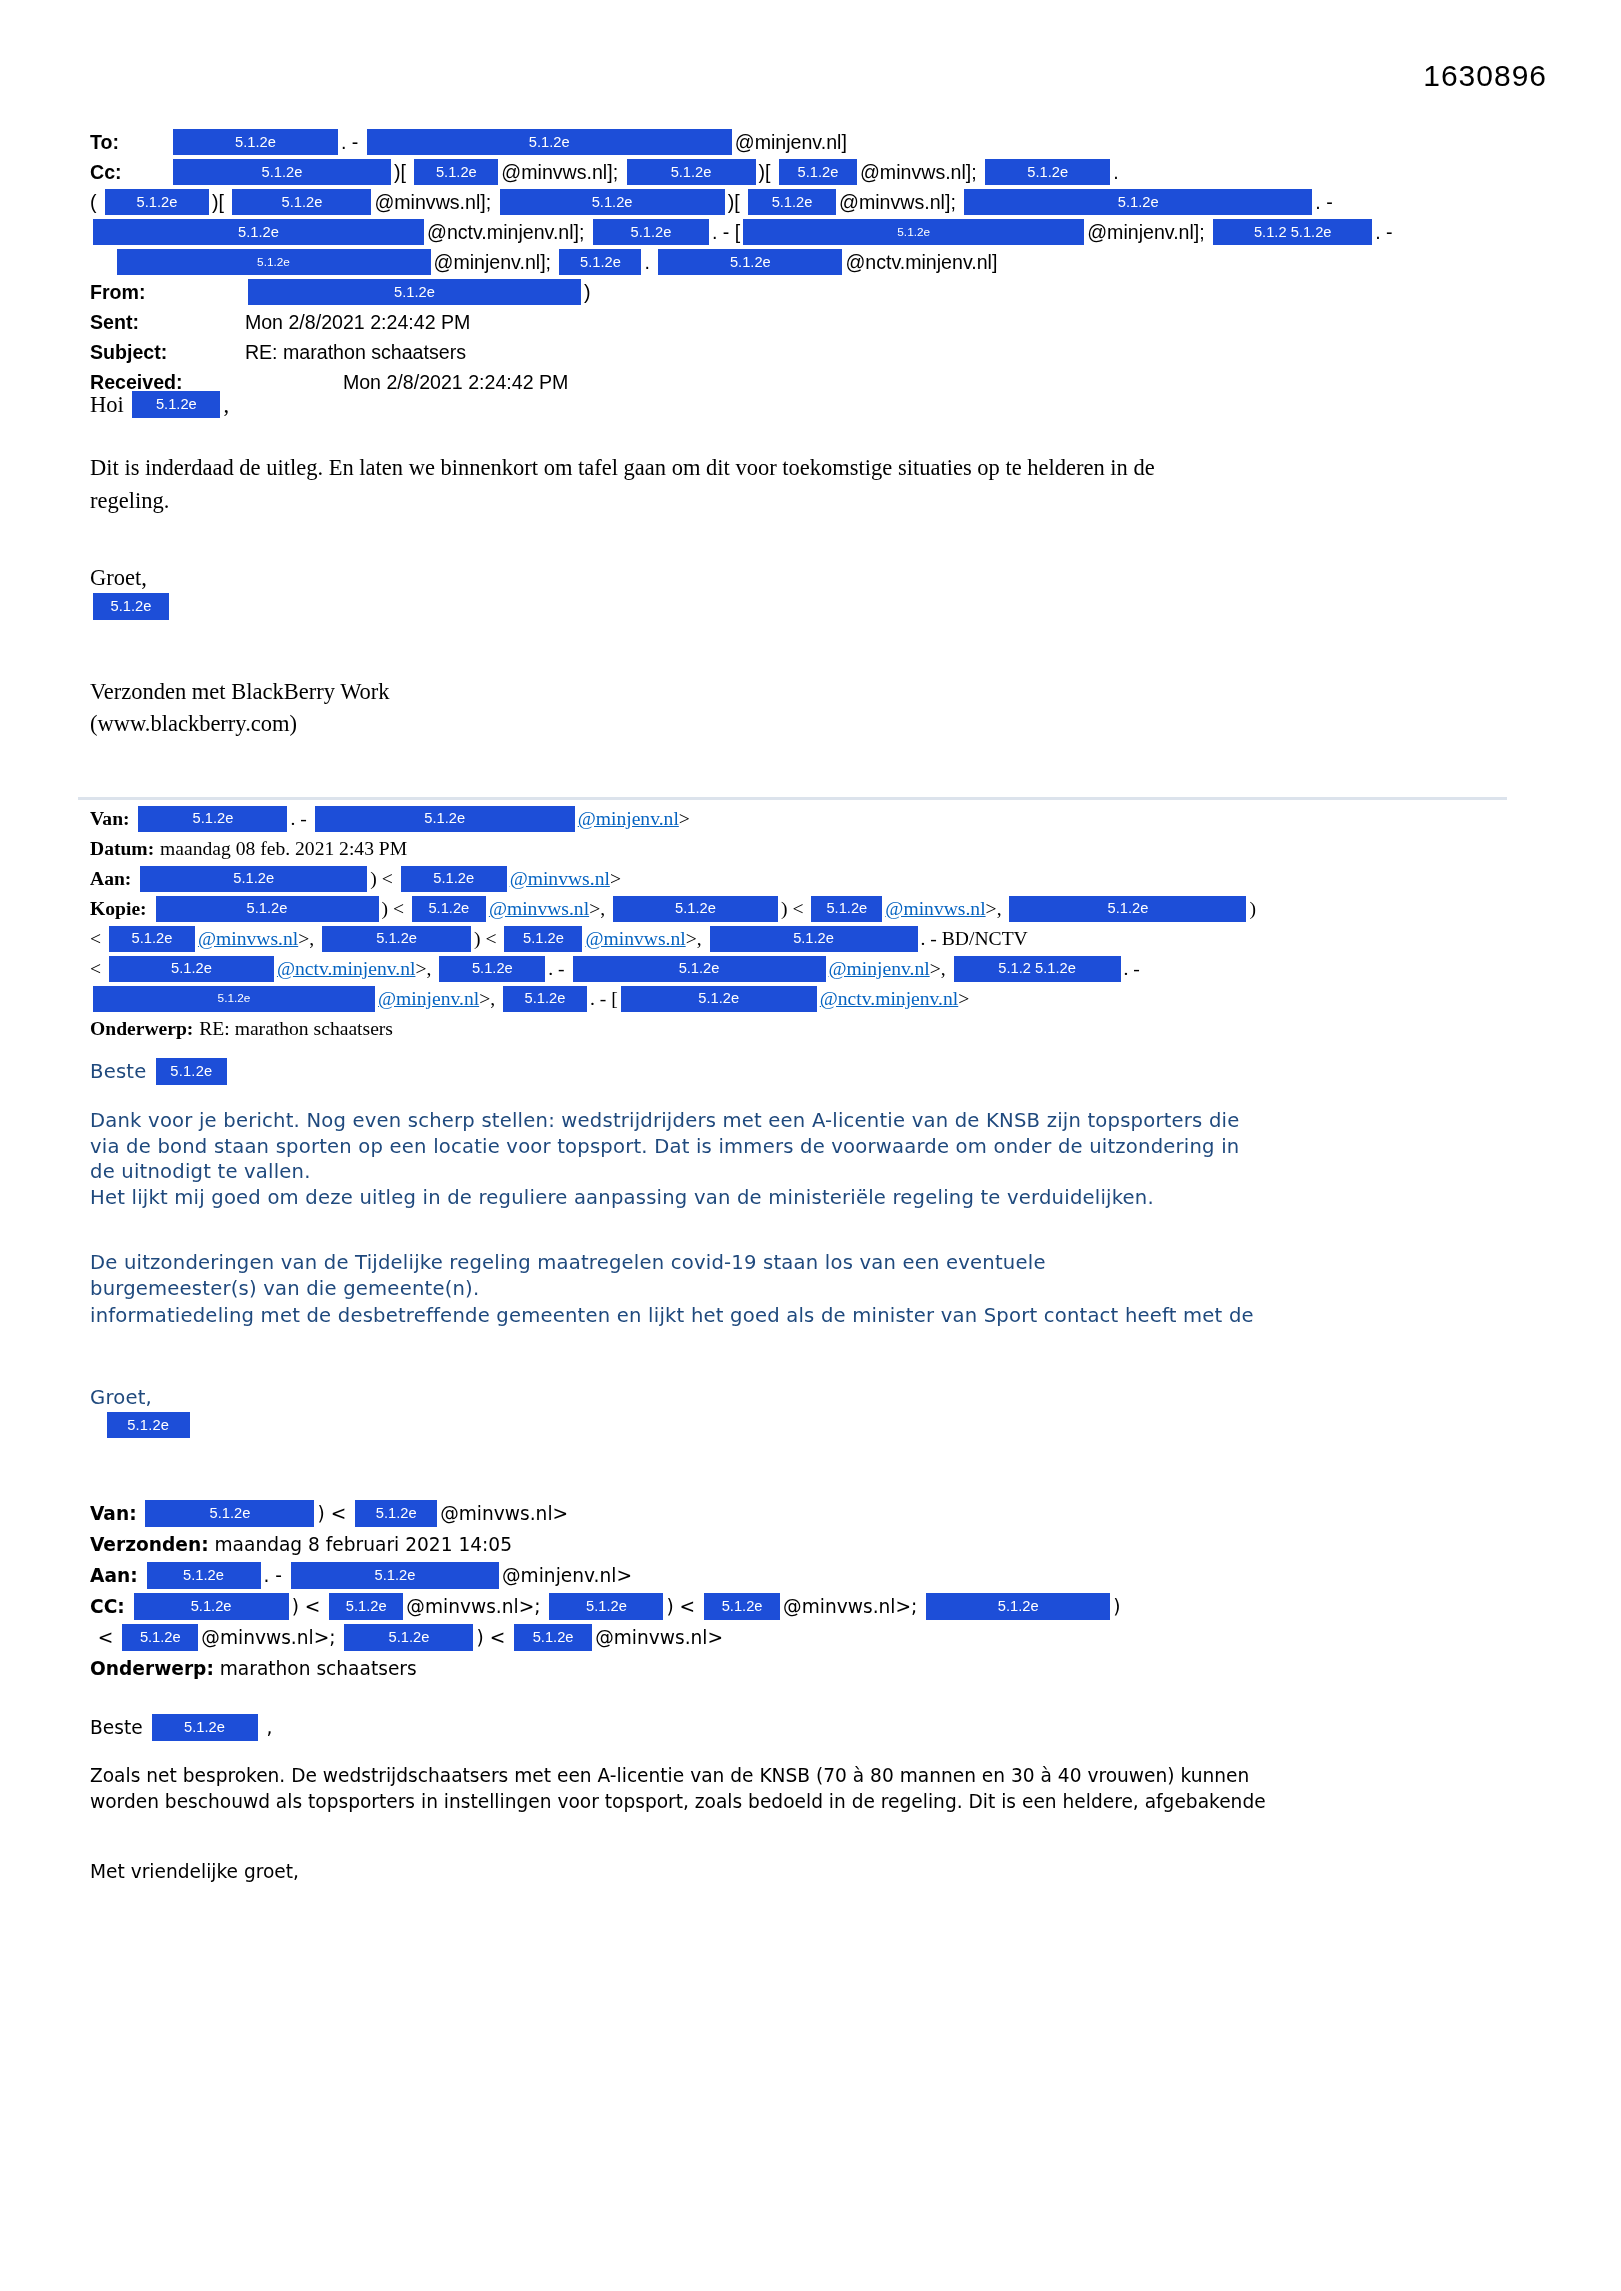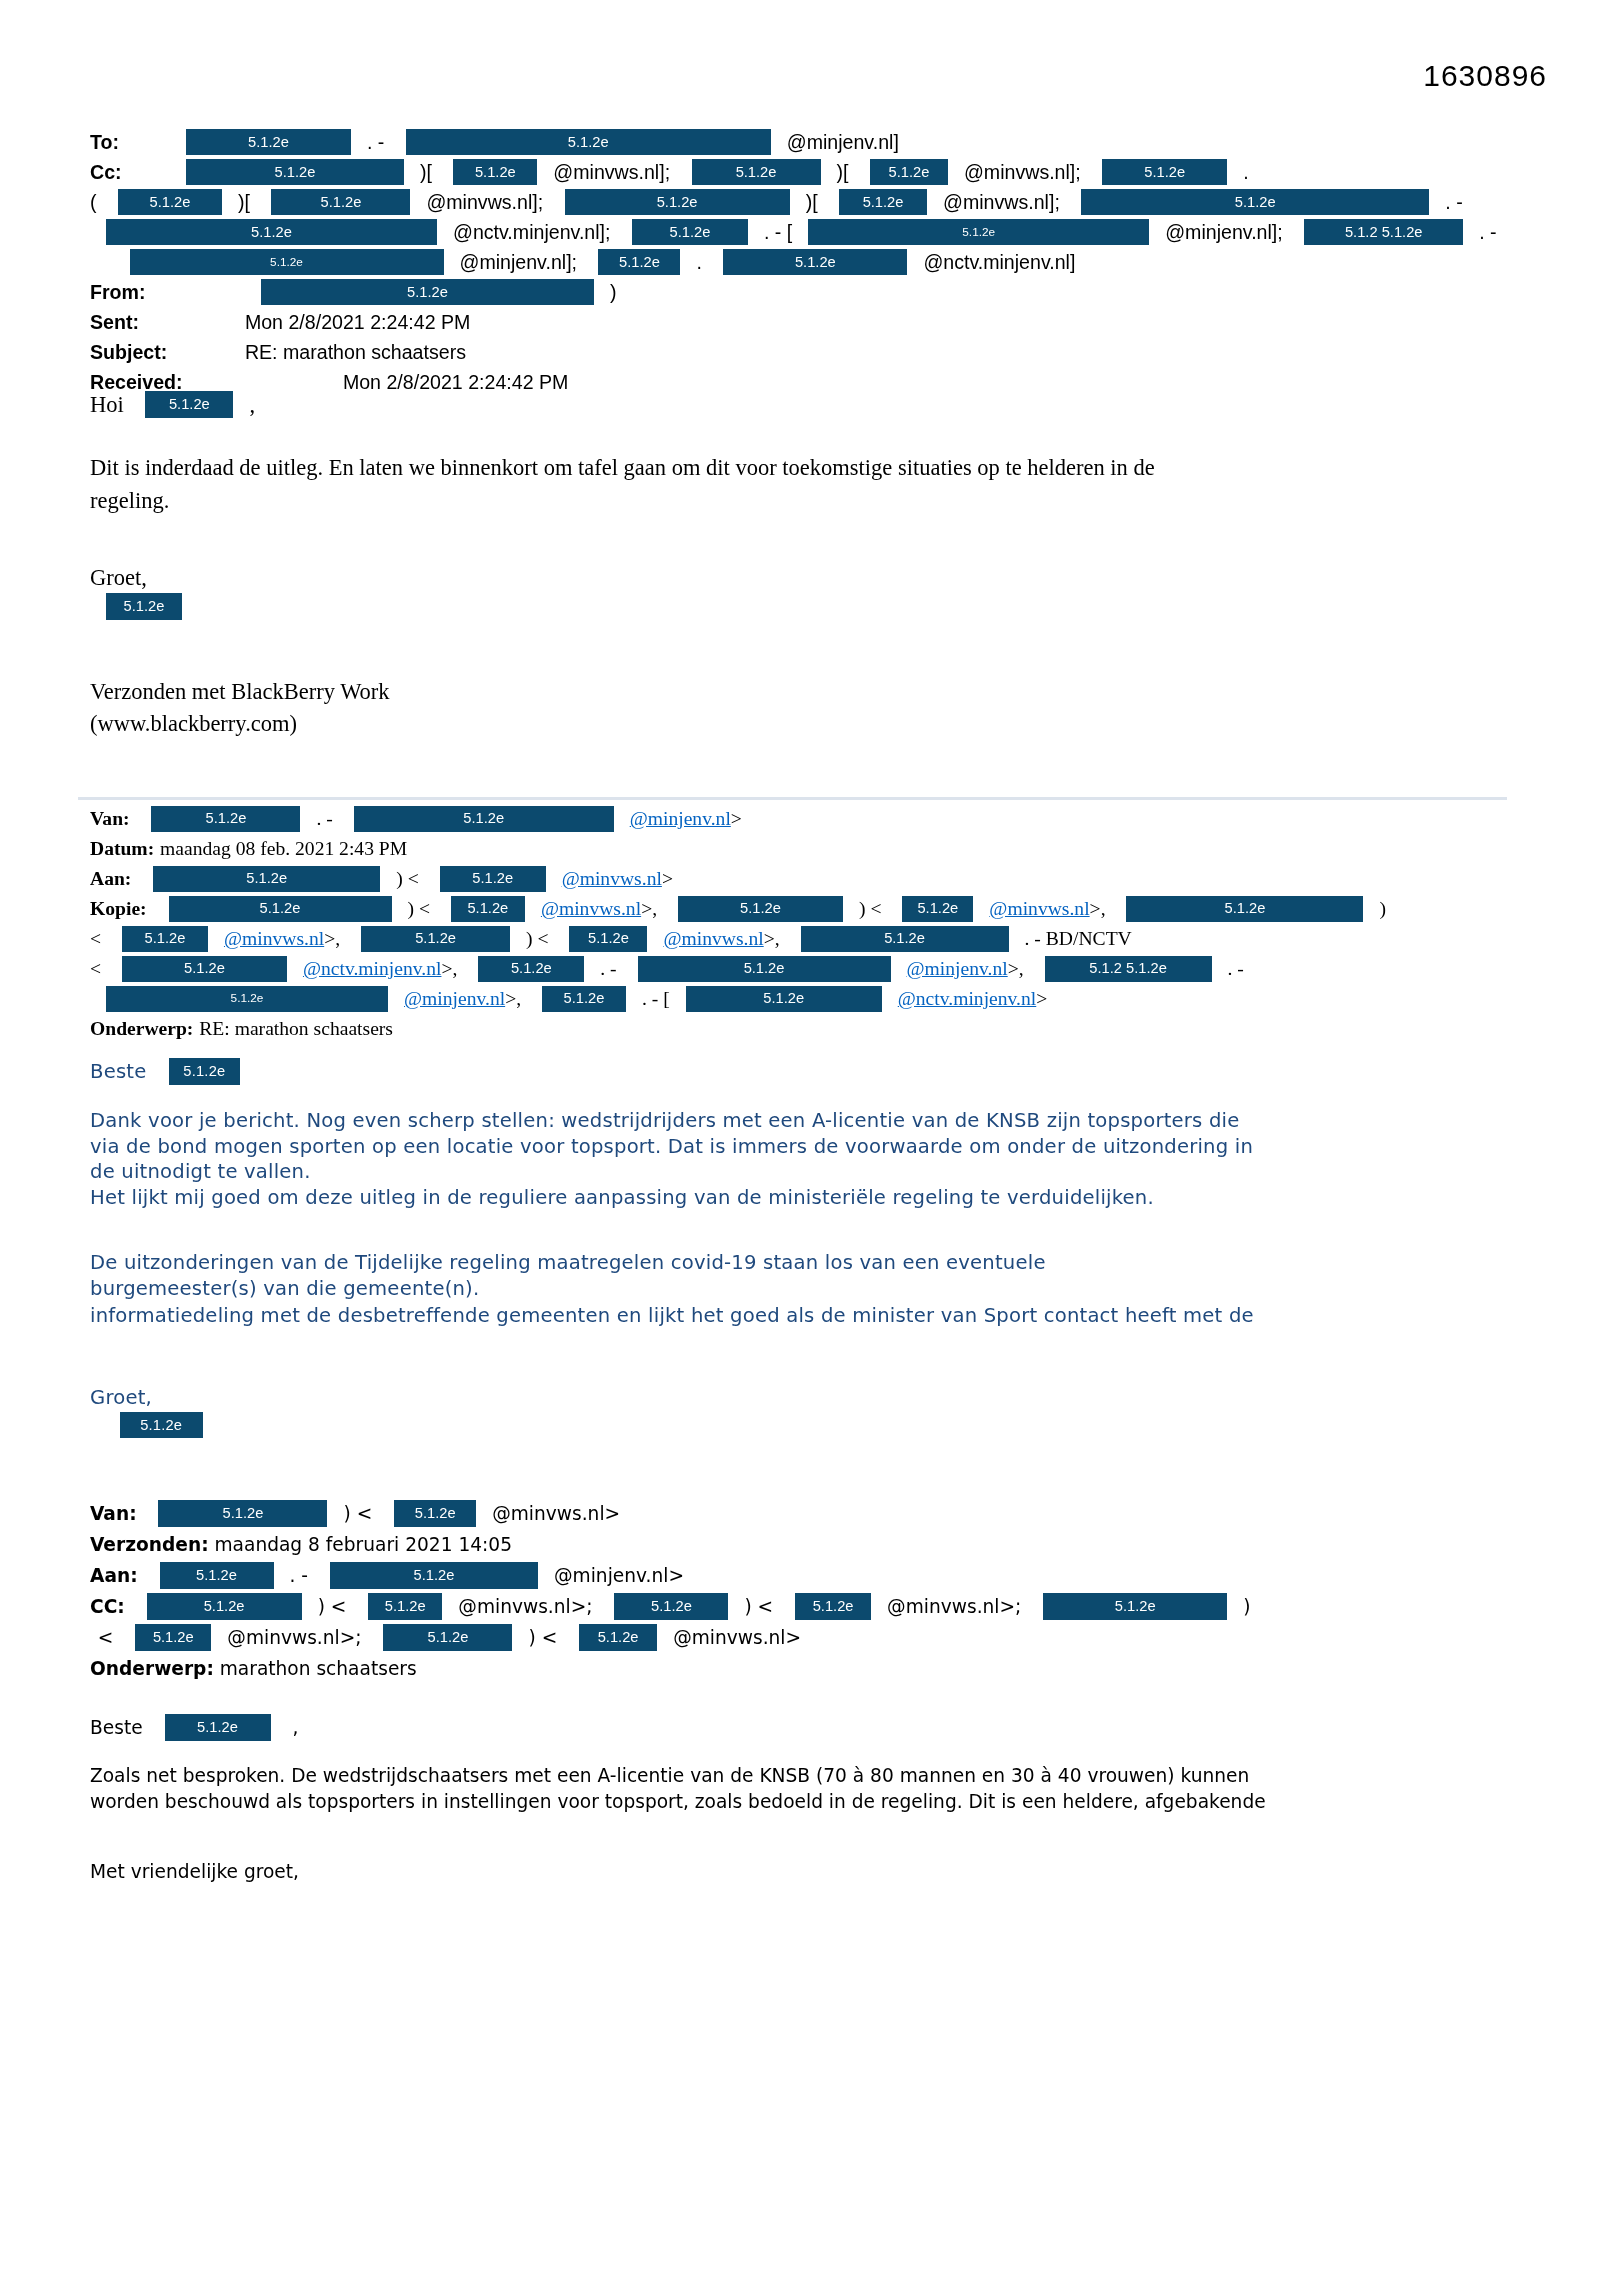--- a/index.html
+++ b/index.html
@@ -6,23 +6,23 @@
   body{
     width:1621px;height:2292px;position:relative;background:#ffffff;
     font-family:"Liberation Sans",sans-serif;color:#000;overflow:hidden;
   }
   .sec{position:absolute;left:90px;width:1451px;}
   .line{display:flex;align-items:center;white-space:pre;}
   .lbl{font-weight:bold;flex:0 0 auto;margin-right:5.9px;}
   .txt{flex:0 0 auto;}
   .gap{flex:0 0 auto;display:inline-block;}
   .red{
-    flex:0 0 auto;display:inline-block;background:#0c4a6e;color:#fff;
+    flex:0 0 auto;display:inline-block;background:#1d4ed8;color:#fff;
     text-align:center;height:26.5px;line-height:26.5px;font-size:14.7px;
-    font-family:"Liberation Sans",sans-serif;margin:0 16px;overflow:hidden;
+    font-family:"Liberation Sans",sans-serif;margin:0 3px;overflow:hidden;
   }
   .red.sm{font-size:11.8px;}
   .lnk{color:#0563c1;text-decoration:underline;flex:0 0 auto;cursor:pointer;}
 
   #doc-num{position:absolute;top:59px;right:74px;font-size:30px;letter-spacing:1px;font-family:"Liberation Sans",sans-serif;}
 
   
   #s-header1{top:127px;font-size:19.6px;}
   #s-header1 .line{height:30px;}
 
@@ -100,21 +100,21 @@
     <div class="line"><span class="txt">&lt; </span><span class="red" style="width: 165px;">5.1.2e</span><span class="lnk">@nctv.minjenv.nl</span><span class="txt">&gt;, </span><span class="red" style="width: 106px;">5.1.2e</span><span class="txt">. - </span><span class="red" style="width: 253px;">5.1.2e</span><span class="lnk">@minjenv.nl</span><span class="txt">&gt;, </span><span class="red" style="width: 167px;">5.1.2 5.1.2e</span><span class="txt">. -</span></div>
     <div class="line"><span class="red sm" style="width: 282px;">5.1.2e</span><span class="lnk">@minjenv.nl</span><span class="txt">&gt;, </span><span class="red" style="width: 84px;">5.1.2e</span><span class="txt">. - [</span><span class="red" style="width: 196px;">5.1.2e</span><span class="lnk">@nctv.minjenv.nl</span><span class="txt">&gt;</span></div>
     <div class="line"><span class="lbl">Onderwerp:</span><span class="txt">RE: marathon schaatsers</span></div>
   </div>
 
 <div id="s-beste1" class="sec blue">
     <div class="line"><span class="txt">Beste </span><span class="red" style="width: 71px;">5.1.2e</span></div>
   </div>
 <div id="s-bluep1" class="sec blue">
     <div class="line"><span class="txt">Dank voor je bericht. Nog even scherp stellen: wedstrijdrijders met een A-licentie van de KNSB zijn topsporters die</span></div>
-    <div class="line"><span class="txt">via de bond mogen sporten op een locatie voor topsport. Dat is immers de voorwaarde om onder de uitzondering in</span></div>
+    <div class="line"><span class="txt">via de bond staan sporten op een locatie voor topsport. Dat is immers de voorwaarde om onder de uitzondering in</span></div>
     <div class="line"><span class="txt">de uitnodigt te vallen.</span></div>
     <div class="line"><span class="txt">Het lijkt mij goed om deze uitleg in de reguliere aanpassing van de ministeriële regeling te verduidelijken.</span></div>
   </div>
 <div id="s-bluep2" class="sec blue">
     <div class="line"><span class="txt">De uitzonderingen van de Tijdelijke regeling maatregelen covid-19 staan los van een eventuele</span></div>
     <div class="line"><span class="txt">burgemeester(s) van die gemeente(n).</span></div>
     <div class="line"><span class="txt">informatiedeling met de desbetreffende gemeenten en lijkt het goed als de minister van Sport contact heeft met de</span></div>
   </div>
 <div id="s-groet2" class="sec blue">
     <div class="line"><span class="txt">Groet,</span></div>

